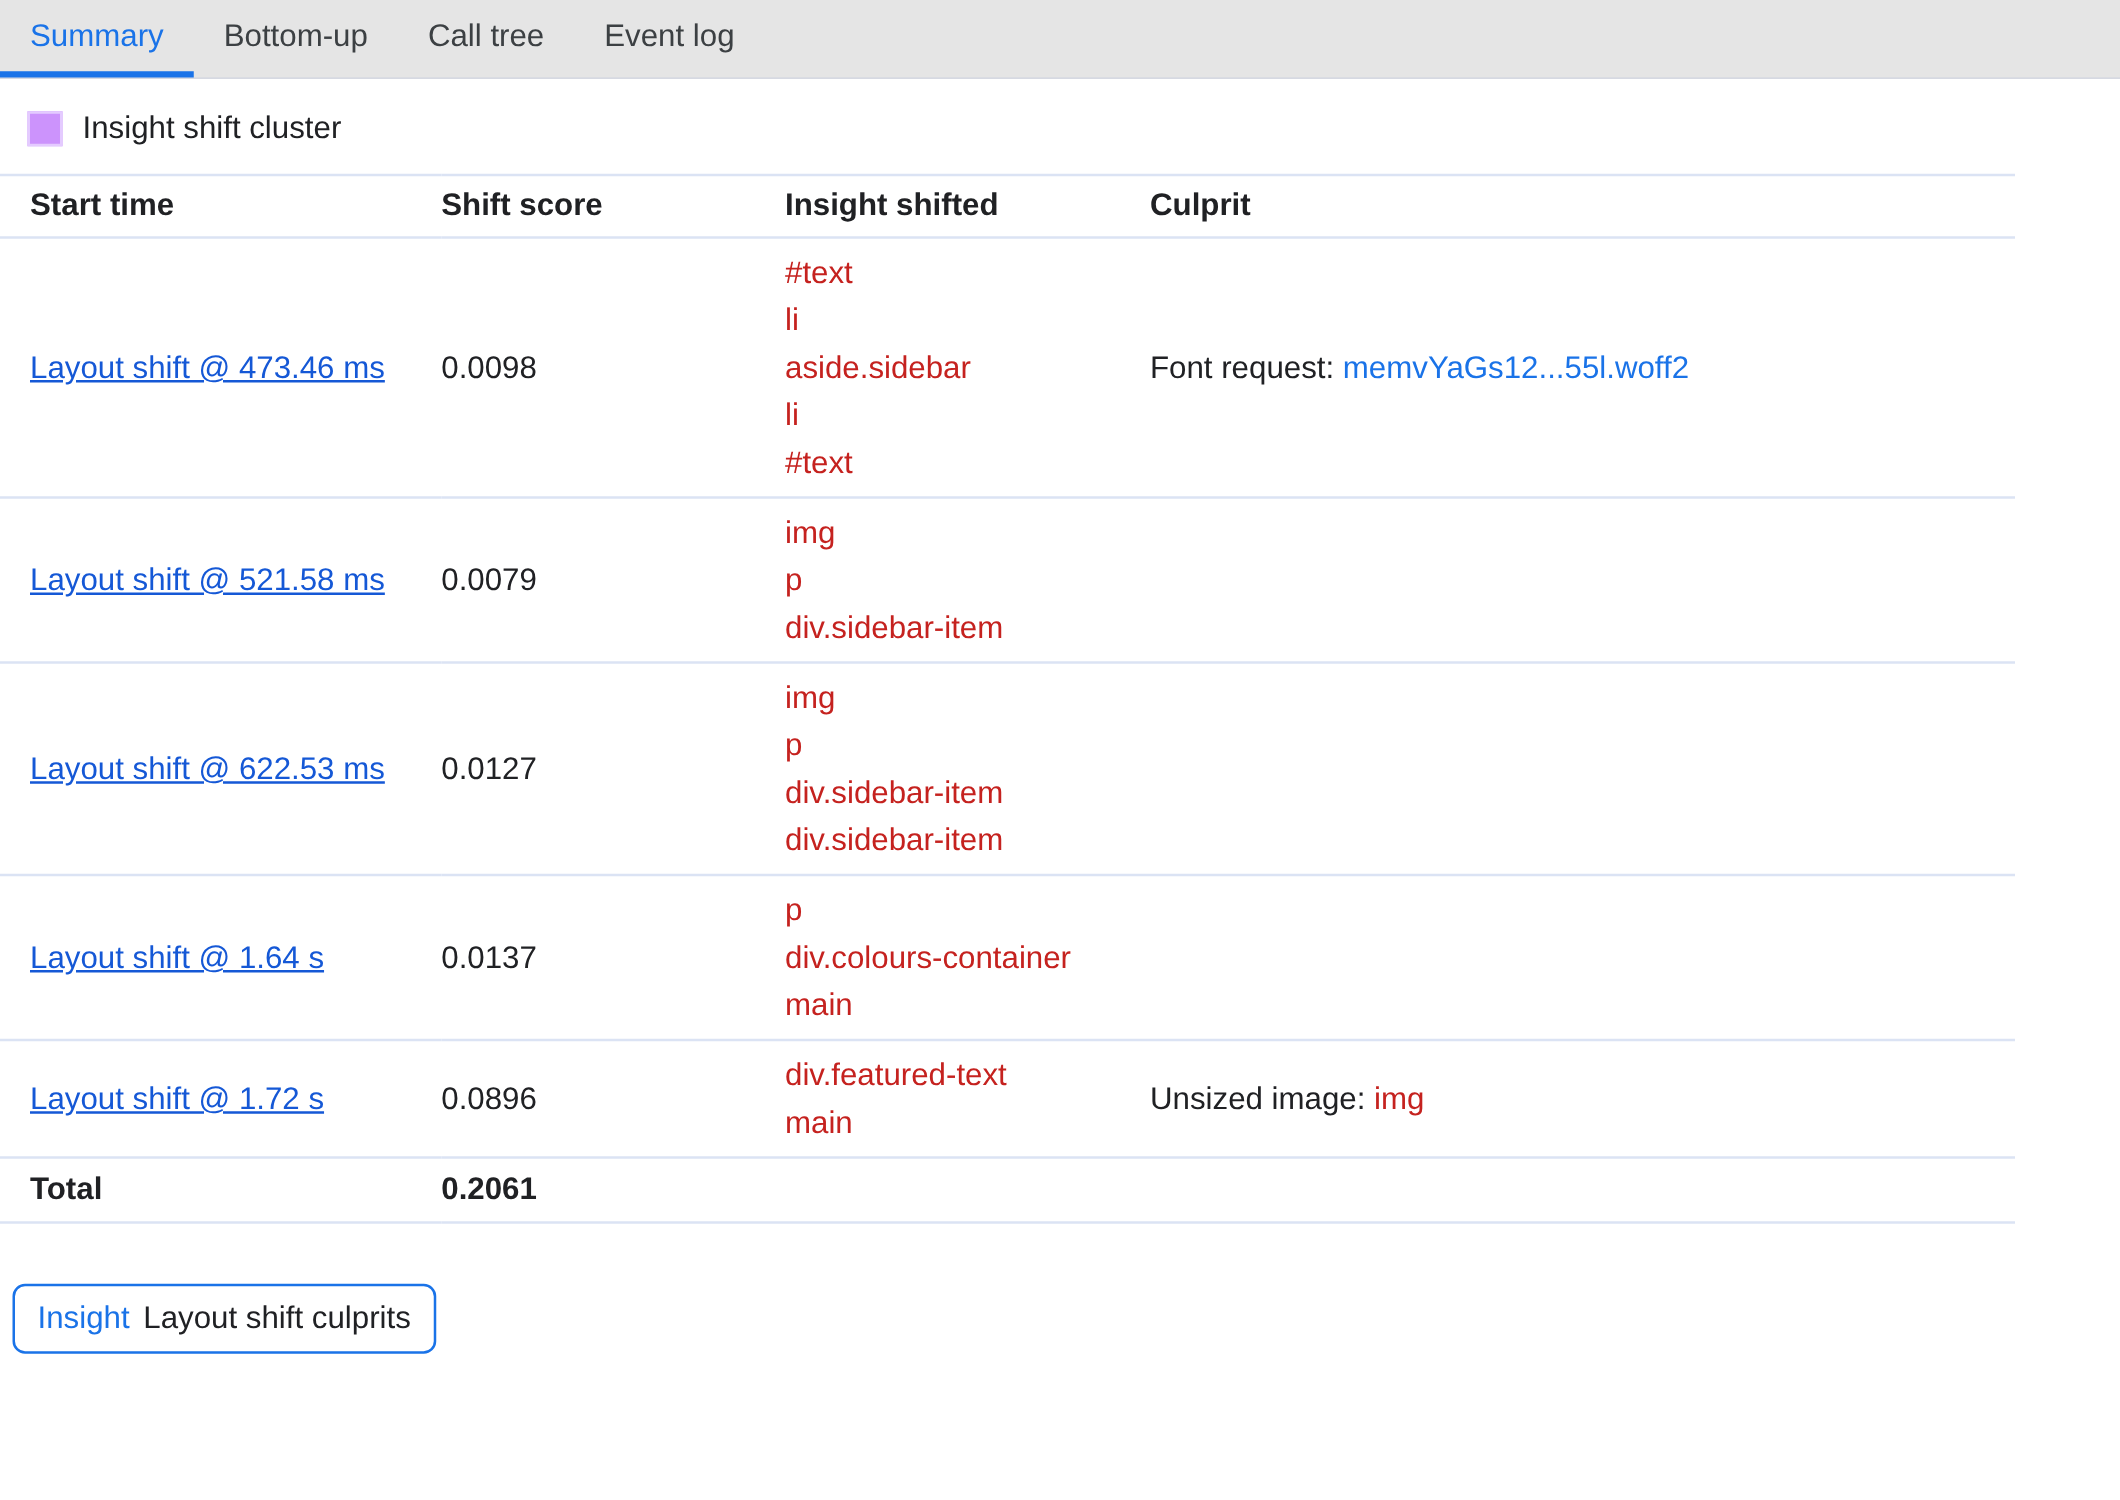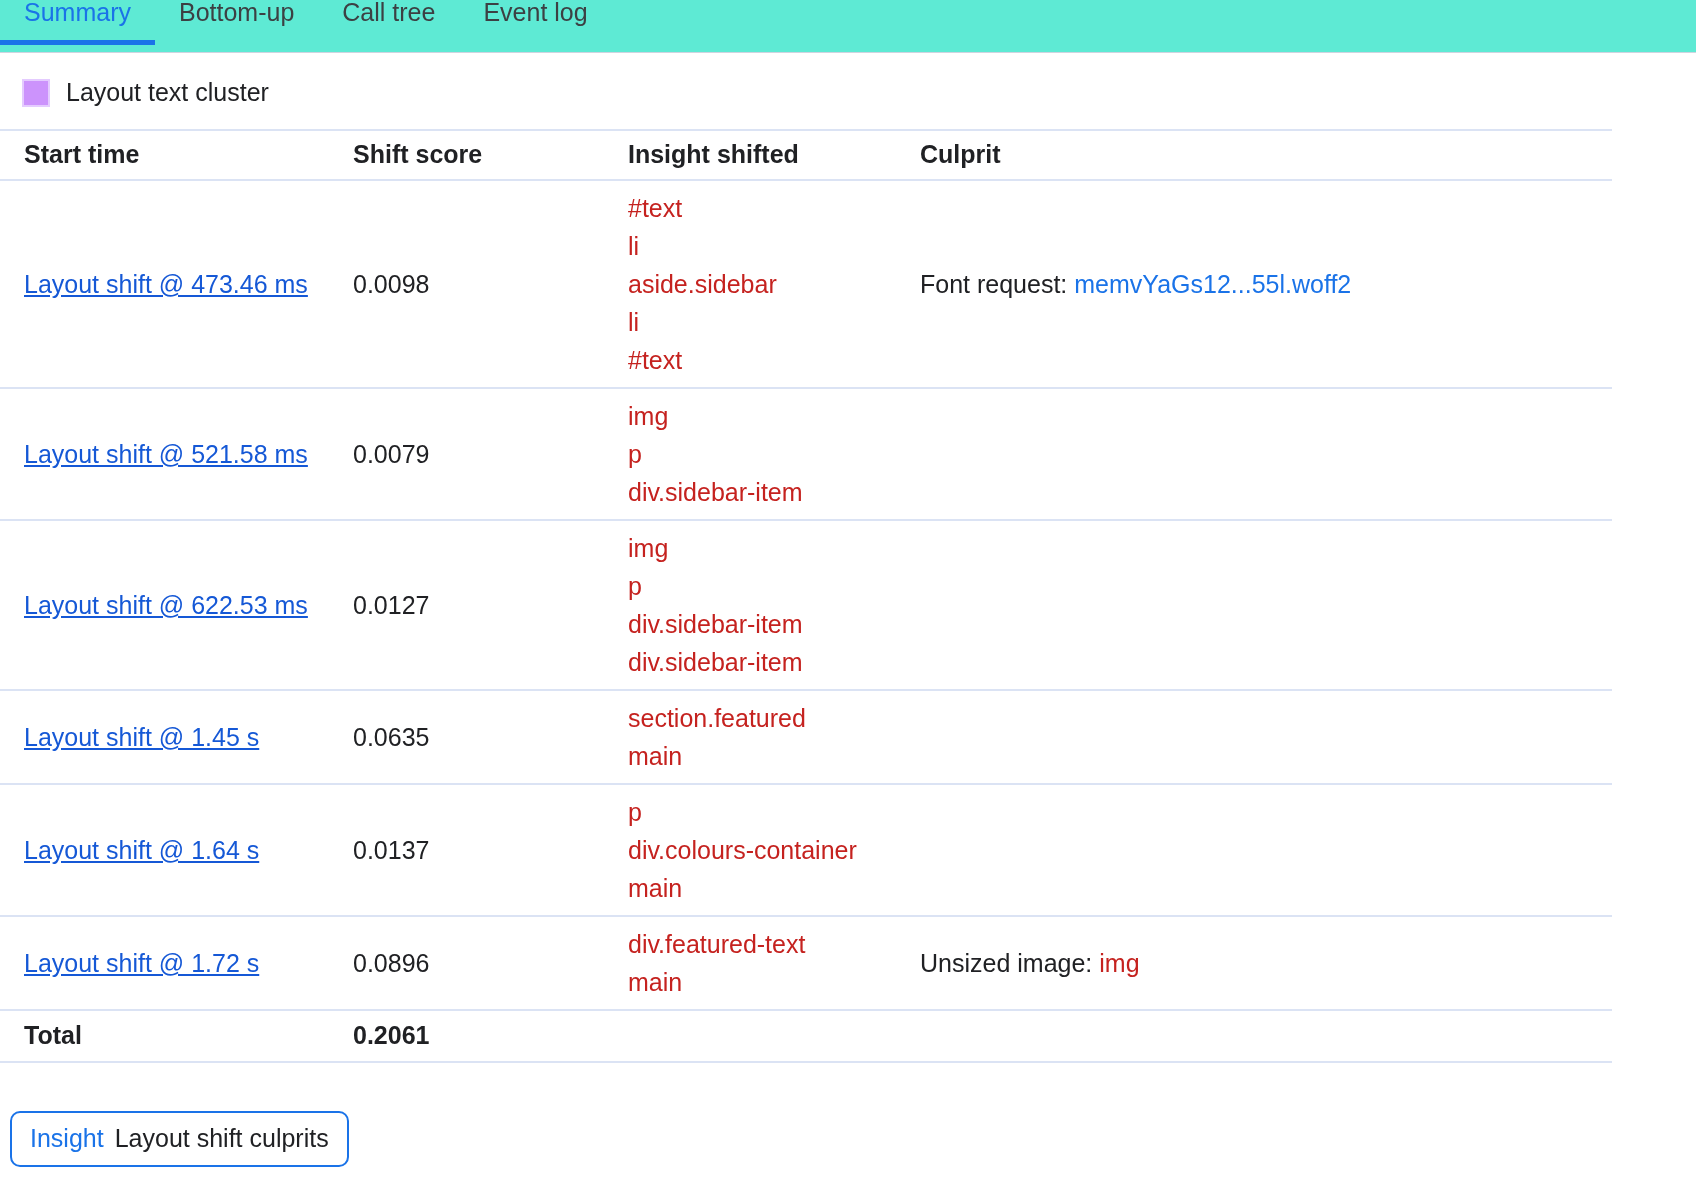--- a/index.html
+++ b/index.html
@@ -11,23 +11,23 @@
     height: 1200px;
     background: #ffffff;
     font-family: "Liberation Sans", sans-serif;
     color: #202124;
     overflow: hidden;
   }
 
   
   .tabbar {
     display: flex;
-    align-items: flex-start;
-    height: 53px;
-    background: #5eead4;
+    align-items: flex-end;
+    height: 63px;
+    background: #e5e5e5;
     border-bottom: 1px solid #cfd4e0;
     box-sizing: border-box;
     padding-left: 0;
   }
   .tab {
     position: relative;
     font-size: 25px;
     line-height: 1;
     color: #3c4043;
     padding: 0 24px 20px 24px;
@@ -170,21 +170,21 @@
   <div class="tab">
     <span>Call tree</span>
   </div>
   <div class="tab">
     <span>Event log</span>
   </div>
 </div>
 
 <div class="legend">
   <span class="legend-swatch"></span>
-  <span class="legend-label">Layout text cluster</span>
+  <span class="legend-label">Insight shift cluster</span>
 </div>
 
 <div class="table-wrap">
   <table class="shifts">
     <colgroup>
       <col class="c-start">
         <col class="c-score">
         <col class="c-els">
         <col class="c-culp">
     </colgroup>
@@ -224,29 +224,20 @@
           <td>0.0127</td>
           <td>
             <span class="node-link">img</span>
             <span class="node-link">p</span>
             <span class="node-link">div.sidebar-item</span>
             <span class="node-link">div.sidebar-item</span>
           </td>
           <td class="culprit"></td>
         </tr>
         <tr>
-          <td class="start"><span class="shift-link">Layout shift @ 1.45 s</span></td>
-          <td>0.0635</td>
-          <td>
-            <span class="node-link">section.featured</span>
-            <span class="node-link">main</span>
-          </td>
-          <td class="culprit"></td>
-        </tr>
-        <tr>
           <td class="start"><span class="shift-link">Layout shift @ 1.64 s</span></td>
           <td>0.0137</td>
           <td>
             <span class="node-link">p</span>
             <span class="node-link">div.colours-container</span>
             <span class="node-link">main</span>
           </td>
           <td class="culprit"></td>
         </tr>
         <tr>

